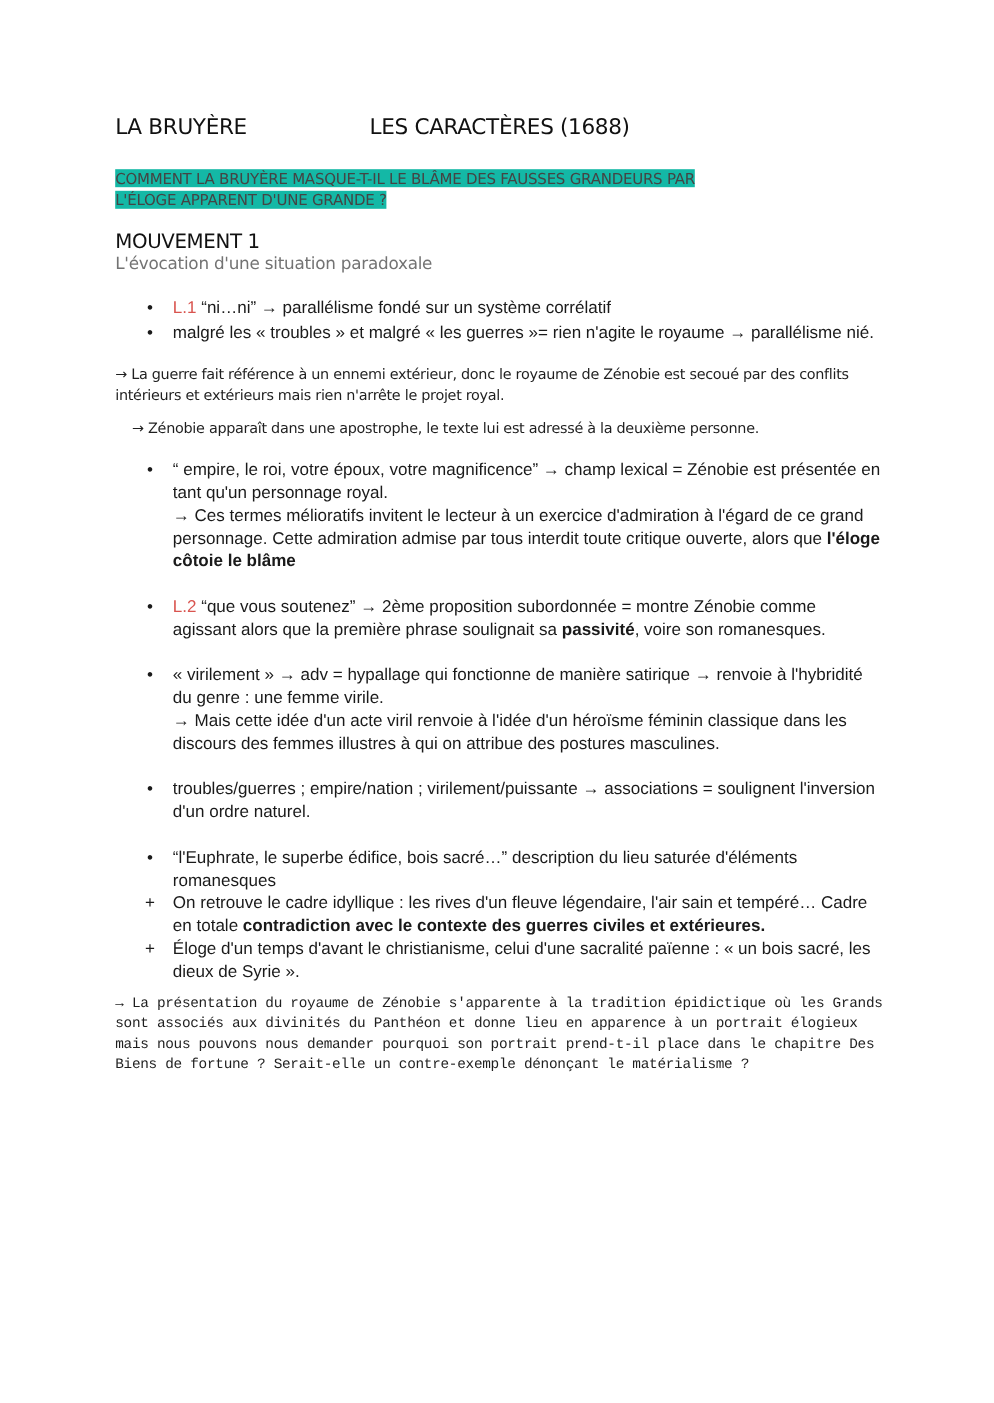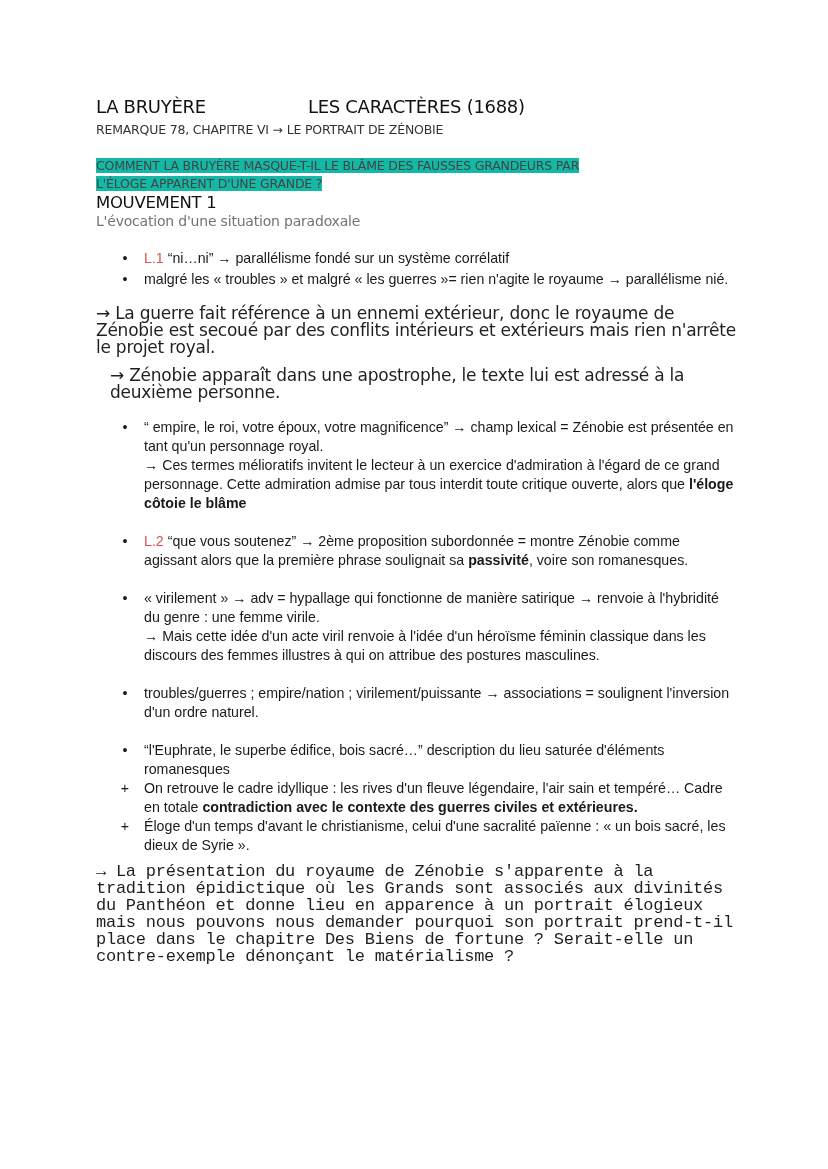--- a/index.html
+++ b/index.html
@@ -6,41 +6,40 @@
     body { width: 828px; height: 1169px; position: relative; overflow: hidden; color: #1f1f1f; }
     .page { position: absolute; left: 96px; top: 96px; width: 640px; }
 
     .title-row { display: flex; font-family: "DejaVu Sans", sans-serif; font-size: 18px; font-weight: 500; letter-spacing: -0.3px; color: #111; height: 24px; }
     .title-author { width: 212px; }
     .subtitle { font-family: "DejaVu Sans", sans-serif; font-size: 12.5px; color: #333; margin-top: 2px; letter-spacing: -0.2px; }
 
     .question { margin-top: 20px; font-family: "DejaVu Sans", sans-serif; font-size: 12.5px; color: #444; line-height: 18px; letter-spacing: -0.2px; }
     .question span.hl { background: #14b8a6; }
 
-    .mvt-title { margin-top: 0; font-family: "DejaVu Sans", sans-serif; font-size: 16.5px; color: #111; letter-spacing: -0.3px; }
+    .mvt-title { margin-top: 16px; font-family: "DejaVu Sans", sans-serif; font-size: 16.5px; color: #111; letter-spacing: -0.3px; }
     .mvt-sub { font-family: "DejaVu Sans", sans-serif; font-size: 14px; color: #737373; margin-top: 1px; letter-spacing: -0.2px; }
 
     ul.bullets { list-style: none; margin: 0; padding: 0; }
     ul.bullets li { position: relative; padding-left: 48px; font-family: "Liberation Sans", sans-serif; font-size: 14.2px; line-height: 19px; color: #1a1a1a; }
     ul.bullets li .marker { position: absolute; left: 22px; top: 0; width: 14px; text-align: center; }
     .red { color: #d9544f; }
     b { font-weight: bold; }
 
-    .para { font-family: "DejaVu Sans", sans-serif; font-size: 17px; line-height: 17px; color: #1f1f1f; letter-spacing: -0.25px; }
+    .para { font-family: "DejaVu Sans", sans-serif; font-size: 12px; line-height: 17px; color: #1f1f1f; letter-spacing: -0.25px; }
   </style>
 </head>
 <body>
 
 <div class="page">
 
   <div class="title-row">
     <span class="title-author">LA BRUYÈRE</span>
     <span>LES CARACTÈRES (1688)</span>
   </div>
-  <div class="subtitle">REMARQUE 78, CHAPITRE VI → LE PORTRAIT DE ZÉNOBIE</div>
 
   <div class="question">
     <span class="hl">COMMENT LA BRUYÈRE MASQUE-T-IL LE BLÂME DES FAUSSES GRANDEURS PAR</span><br>
     <span class="hl">L'ÉLOGE APPARENT D'UNE GRANDE ?</span>
   </div>
 
   <div class="mvt-title">MOUVEMENT 1</div>
   <div class="mvt-sub">L'évocation d'une situation paradoxale</div>
 
   <ul class="bullets" style="margin-top:20px;">

